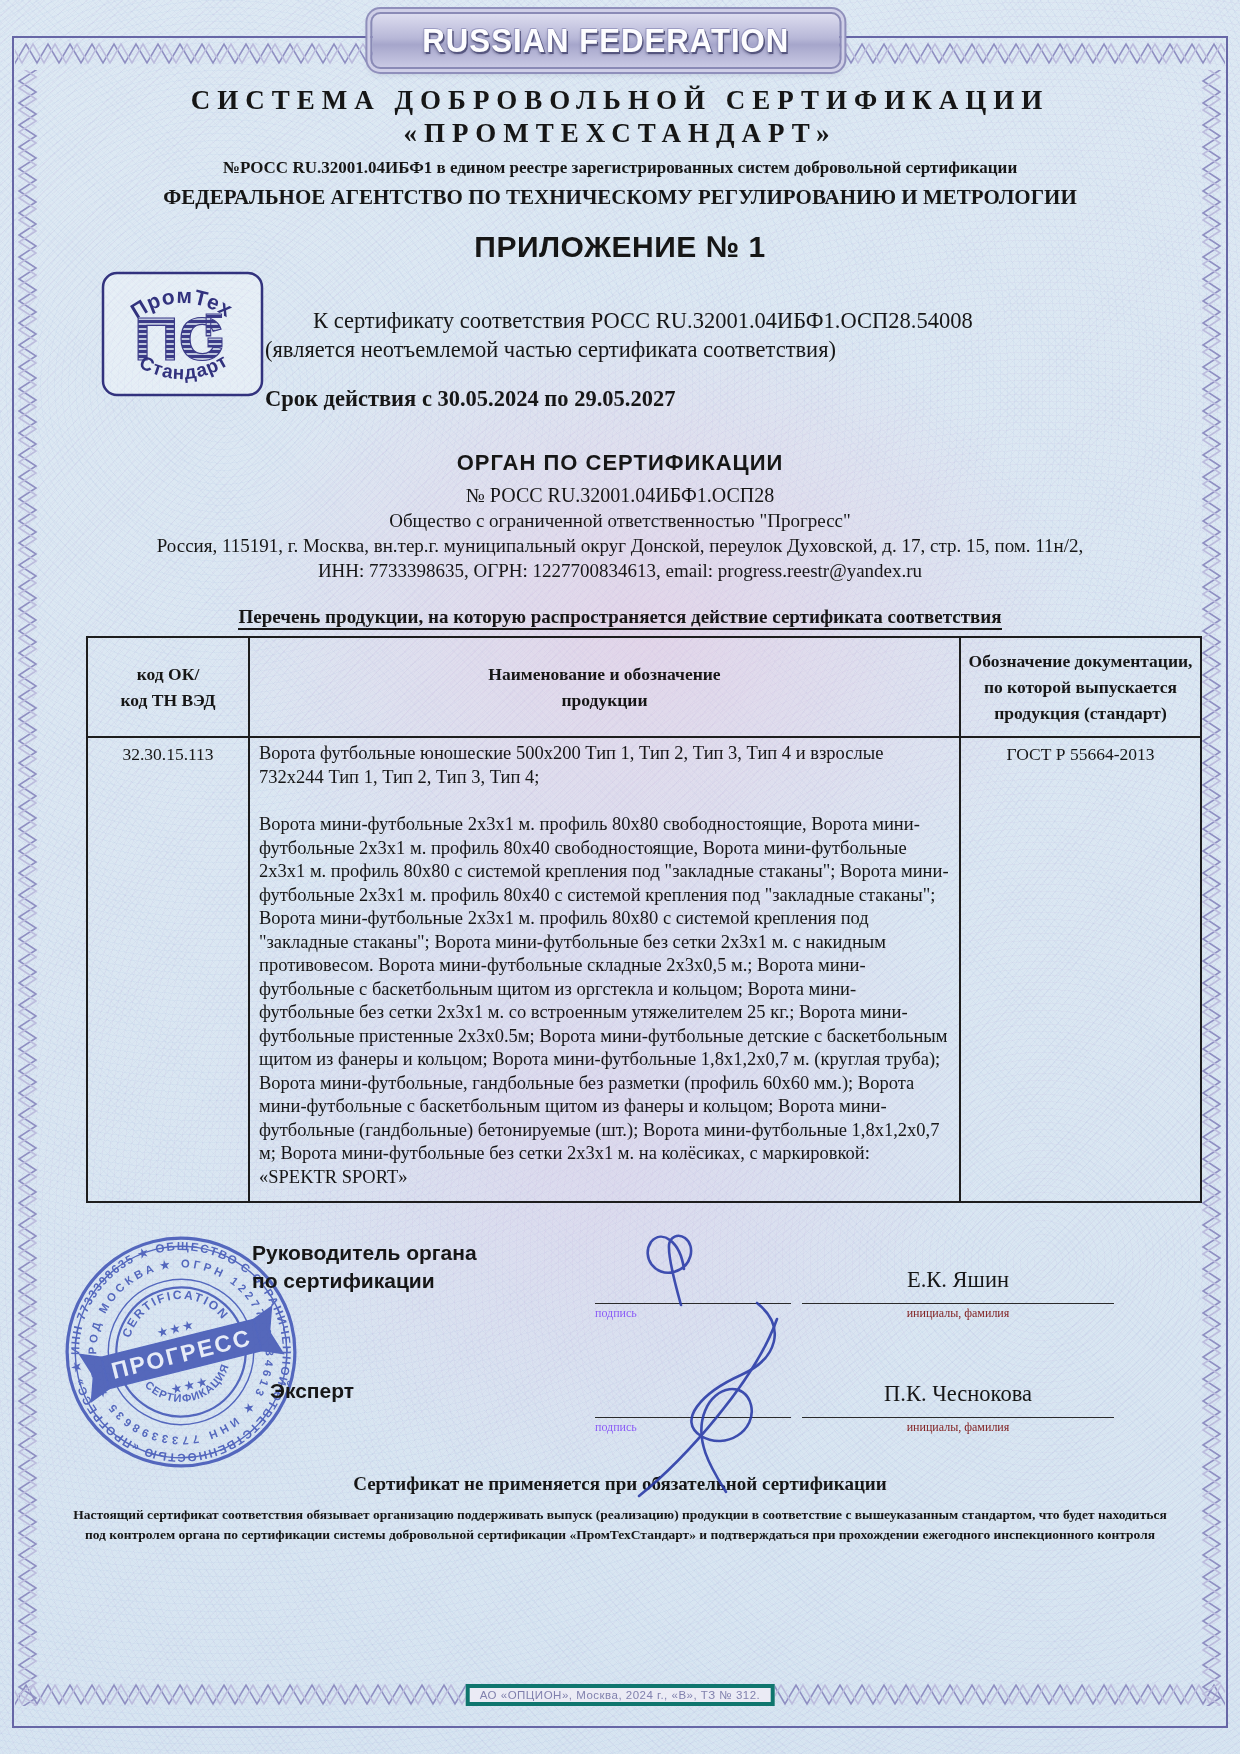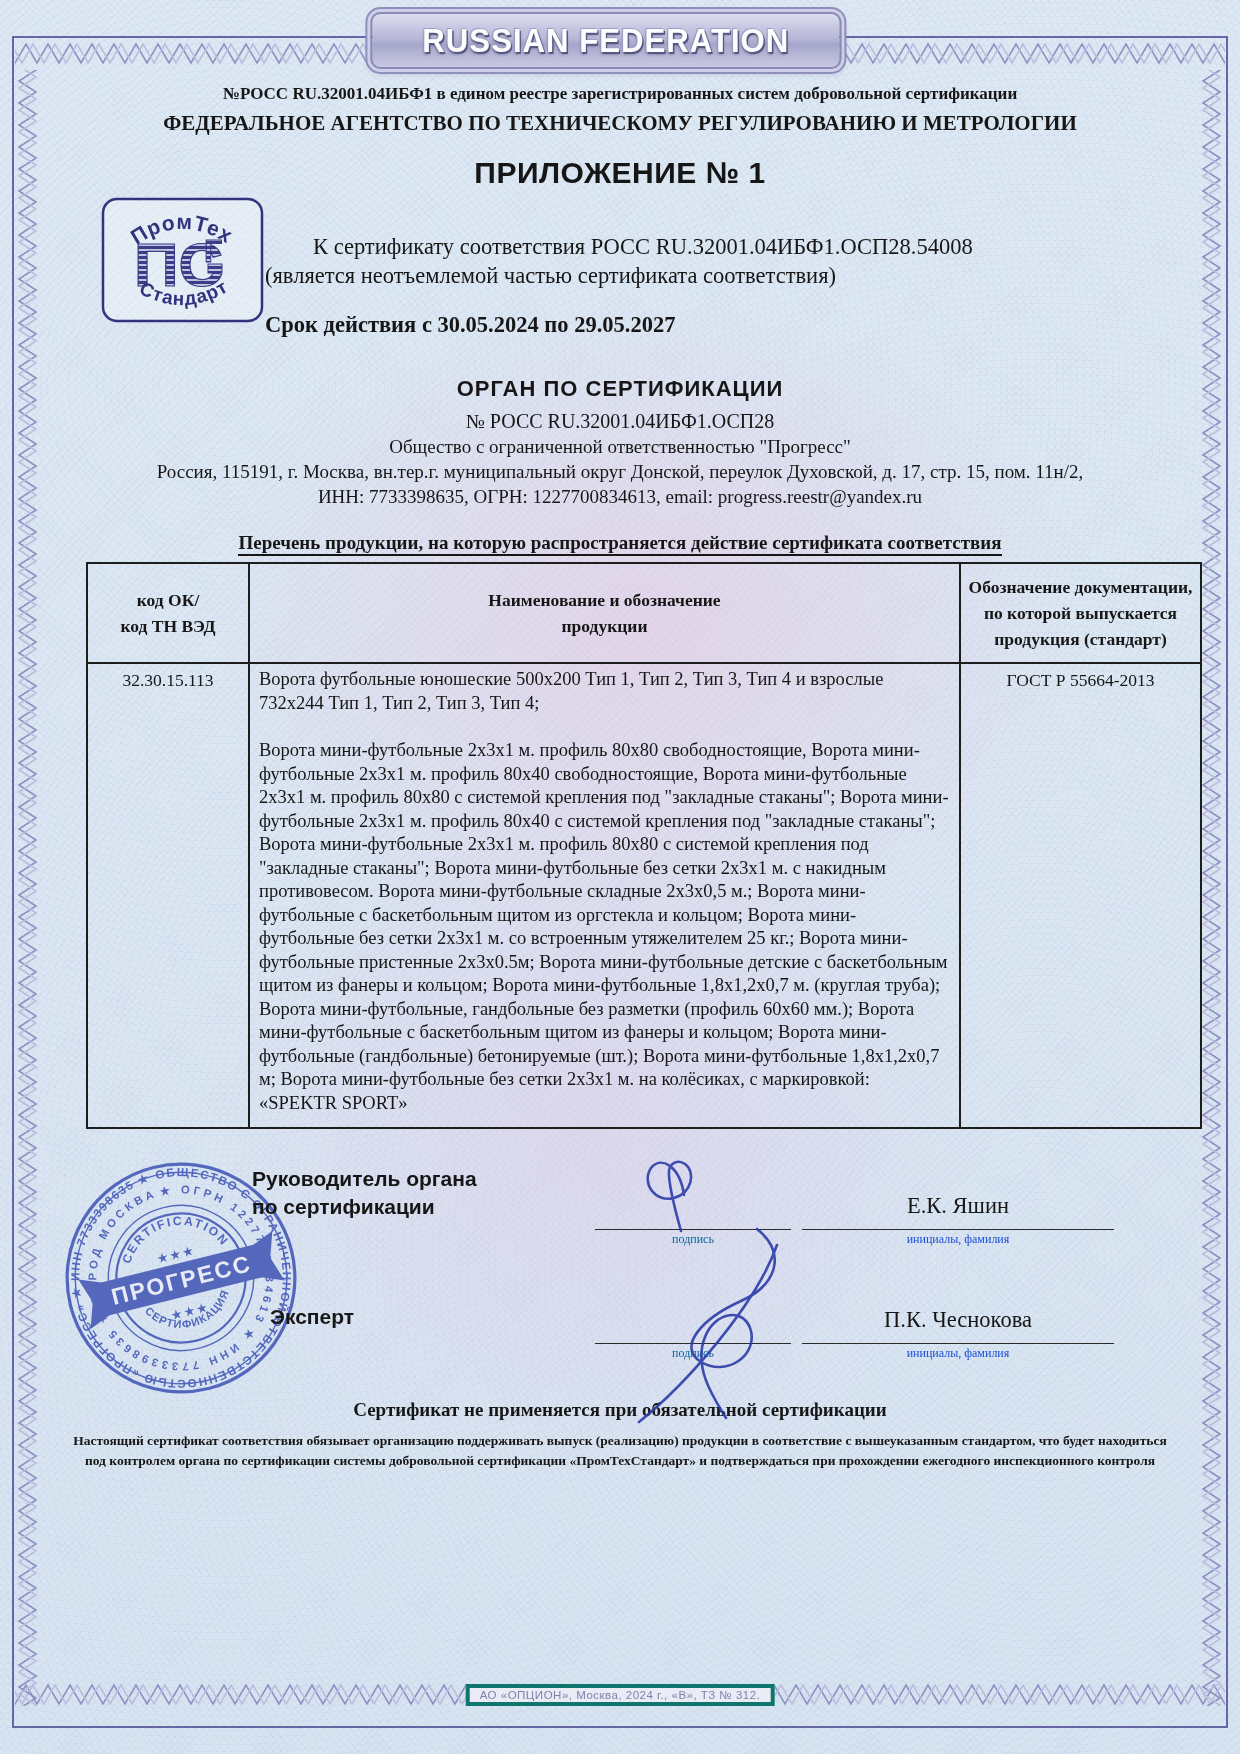--- a/index.html
+++ b/index.html
@@ -72,27 +72,27 @@
   td.name{vertical-align:top;font-size:18.5px;line-height:23.5px;padding:4px 9px 12px 9px;}
   td.name p{margin:0;}
   td.name p + p{margin-top:24px;}
   .prewrap{white-space:pre-line;}
 
   .sig-area{position:relative;height:238px;margin-top:24px;}
   .sig-label{position:absolute;font-family:"Liberation Sans",sans-serif;font-weight:800;font-size:21px;line-height:28px;z-index:3;}
   #sig-label-head{left:192px;top:12px;}
   #sig-label-expert{left:210px;top:150px;}
   .sig-line{position:absolute;width:196px;border-bottom:1.8px solid #2a2a2a;z-index:2;}
-  .sig-caption{position:absolute;width:196px;text-align:center;font-size:12px;color:#0369a1;z-index:2;}
+  .sig-caption{position:absolute;width:196px;font-size:12px;color:#8b5cf6;z-index:2;}
   #line-sig-1{left:535px;top:76px;} #cap-sig-1{left:535px;top:79px;}
   #line-sig-2{left:535px;top:190px;} #cap-sig-2{left:535px;top:193px;}
   .name-block{position:absolute;left:742px;width:312px;text-align:center;z-index:2;}
   .name-line{border-bottom:1.8px solid #2a2a2a;}
   .name-text{font-size:22.5px;padding-bottom:10px;}
-  .name-caption{font-size:12px;color:#1d4ed8;padding-top:2px;}
+  .name-caption{font-size:12px;color:#7f1d1d;padding-top:2px;}
   #name-head{top:40px;} #name-expert{top:154px;}
   #stamp{position:absolute;left:-10px;top:-6px;z-index:1;opacity:.85;}
   .sigsvg{position:absolute;z-index:4;}
   #sig-squiggle-1{left:560px;top:-14px;}
   #sig-squiggle-2{left:545px;top:62px;}
 
   .restriction{margin-top:8px;text-align:center;font-weight:bold;font-size:19px;}
   .fineprint{margin:10px auto 0 auto;max-width:1110px;text-align:center;font-weight:bold;font-size:13.5px;line-height:20px;}
 
   .print-chip{
@@ -122,20 +122,24 @@
     <polyline points="20,-15 3,-4 20,7 3,18 20,29 3,40 20,51 3,62 20,73 3,84 20,95 3,106 20,117 3,128 20,139 3,150 20,161 3,172 20,183 3,194 20,205 3,216 20,227 3,238 20,249 3,260 20,271 3,282 20,293 3,304 20,315 3,326 20,337 3,348 20,359 3,370 20,381 3,392 20,403 3,414 20,425 3,436 20,447 3,458 20,469 3,480 20,491 3,502 20,513 3,524 20,535 3,546 20,557 3,568 20,579 3,590 20,601 3,612 20,623 3,634 20,645 3,656 20,667 3,678 20,689 3,700 20,711 3,722 20,733 3,744 20,755 3,766 20,777 3,788 20,799 3,810 20,821 3,832 20,843 3,854 20,865 3,876 20,887 3,898 20,909 3,920 20,931 3,942 20,953 3,964 20,975 3,986 20,997 3,1008 20,1019 3,1030 20,1041 3,1052 20,1063 3,1074 20,1085 3,1096 20,1107 3,1118 20,1129 3,1140 20,1151 3,1162 20,1173 3,1184 20,1195 3,1206 20,1217 3,1228 20,1239 3,1250 20,1261 3,1272 20,1283 3,1294 20,1305 3,1316 20,1327 3,1338 20,1349 3,1360 20,1371 3,1382 20,1393 3,1404 20,1415 3,1426 20,1437 3,1448 20,1459 3,1470 20,1481 3,1492 20,1503 3,1514 20,1525 3,1536 20,1547 3,1558 20,1569 3,1580 20,1591 3,1602 20,1613 3,1624 20,1635 3,1646 20,1657" fill="none" stroke="#bcbcdd" stroke-width="1.6"></polyline>
   </svg>
 
 <div class="badge">
   <span>RUSSIAN FEDERATION</span>
 </div>
 
 <div class="content">
 
 
+  <div class="h-system">
+    <div>СИСТЕМА ДОБРОВОЛЬНОЙ СЕРТИФИКАЦИИ</div>
+    <div>«ПРОМТЕХСТАНДАРТ»</div>
+  </div>
   <div class="h-registry">№РОСС RU.32001.04ИБФ1 в едином реестре зарегистрированных систем добровольной сертификации</div>
   <div class="h-agency">ФЕДЕРАЛЬНОЕ АГЕНТСТВО ПО ТЕХНИЧЕСКОМУ РЕГУЛИРОВАНИЮ И МЕТРОЛОГИИ</div>
   <div class="h-appendix">ПРИЛОЖЕНИЕ № 1</div>
 
   <div class="logo-row">
     <div class="logo-box">
       <svg width="165" height="128" viewBox="0 0 165 128">
         <defs>
           <pattern id="lgp" width="6" height="5" patternUnits="userSpaceOnUse">
             <rect width="6" height="5" fill="#3b3b88"></rect>

